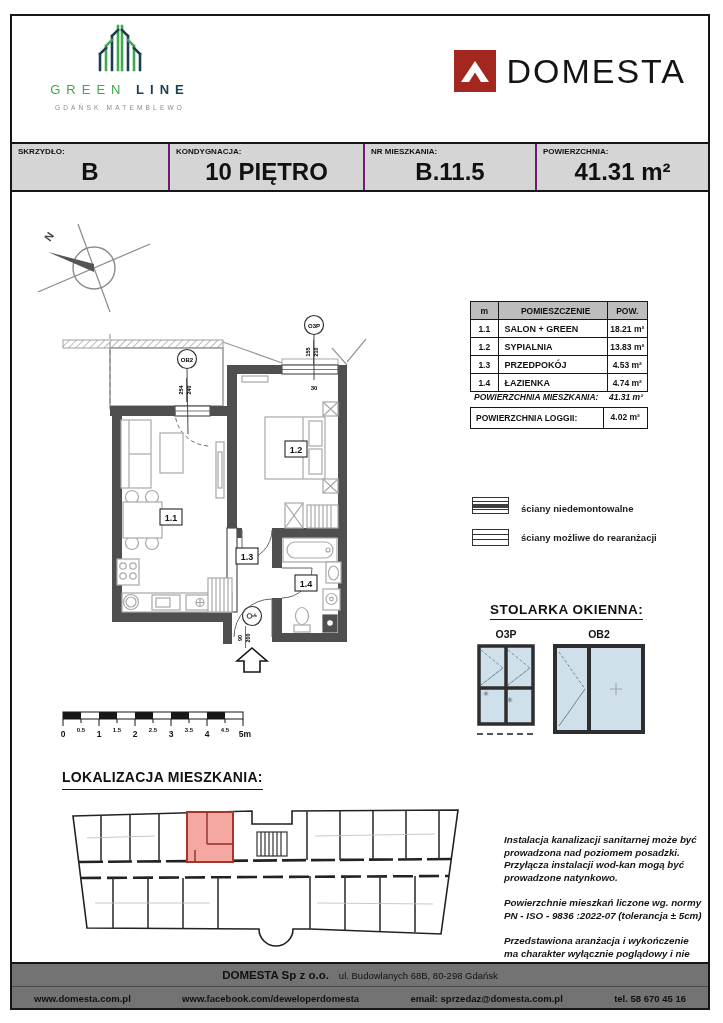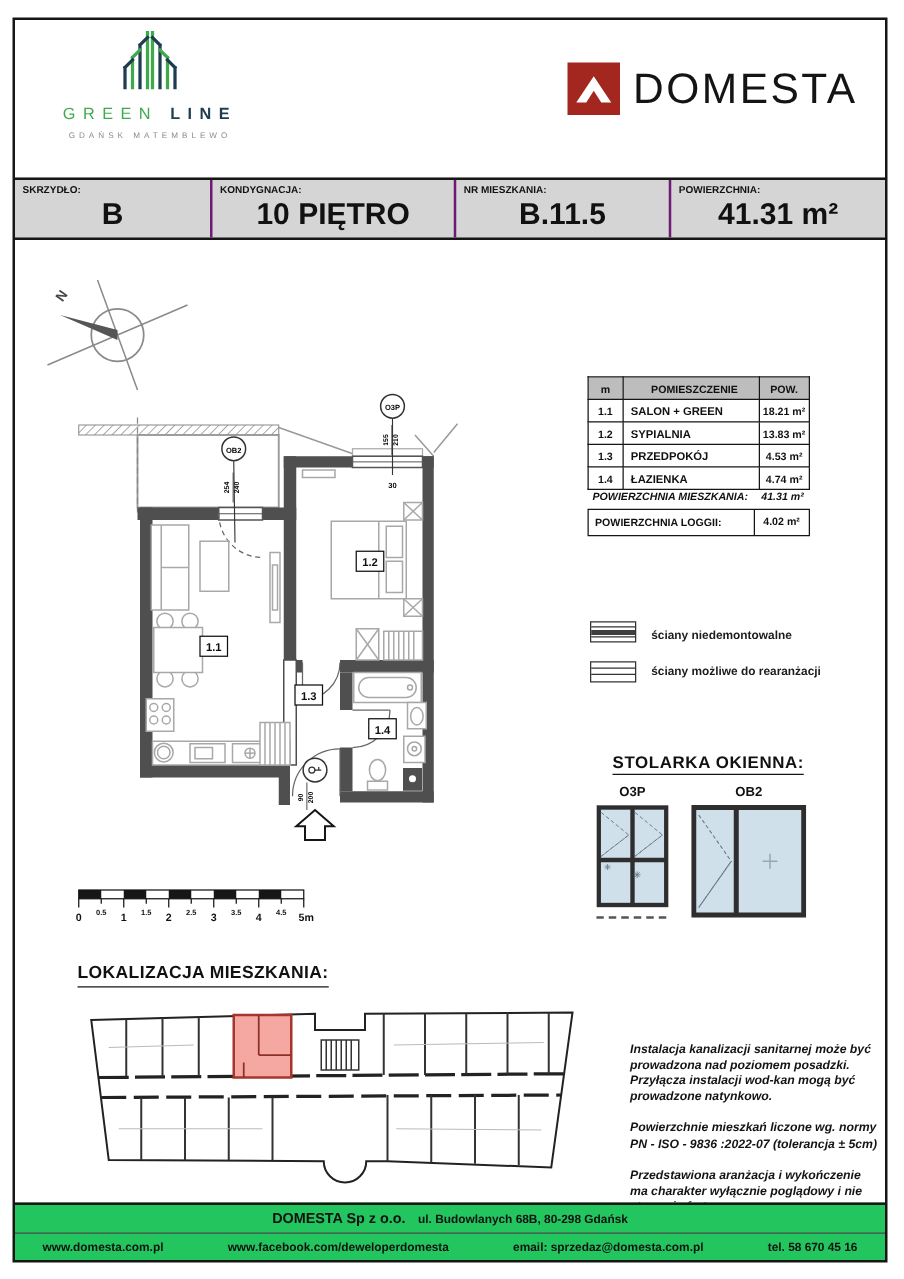--- a/index.html
+++ b/index.html
@@ -48,26 +48,26 @@
               border-bottom:1.5px solid #161616;padding-bottom:2px;letter-spacing:0.5px;}
   .wlabel{position:absolute;font-size:10.5px;font-weight:700;text-align:center;}
   
   .lok-title{position:absolute;left:62px;top:769px;font-size:14px;font-weight:700;
              border-bottom:1.5px solid #161616;padding-bottom:4px;letter-spacing:0.3px;}
   
   .notes{position:absolute;left:504px;top:834px;width:198px;font-size:9.8px;font-style:italic;
          font-weight:700;line-height:1.28;color:#141414;}
   .notes p{margin:0 0 13px 0;}
   
-  .footer{position:absolute;left:12px;top:962px;width:696px;height:46px;background:#22c55e;
+  .footer{position:absolute;left:12px;top:962px;width:696px;height:46px;background:#737373;
           border-top:2px solid #161616;box-sizing:border-box;}
   .f-row1{height:22px;display:flex;justify-content:center;align-items:center;gap:10px;
           border-bottom:1px solid #4a4a4a;}
   .f-company{font-size:11.5px;font-weight:700;}
-  .f-addr{font-size:9.5px;font-weight:700;}
+  .f-addr{font-size:9.5px;font-weight:400;}
   .f-row2{height:22px;display:flex;justify-content:space-between;align-items:center;padding:0 22px;
           font-size:9.5px;font-weight:700;}
   svg text{font-family:"Liberation Sans",sans-serif;}
 </style>
 </head>
 <body>
 
 <div class="page">
   <div class="frame"></div>
 

